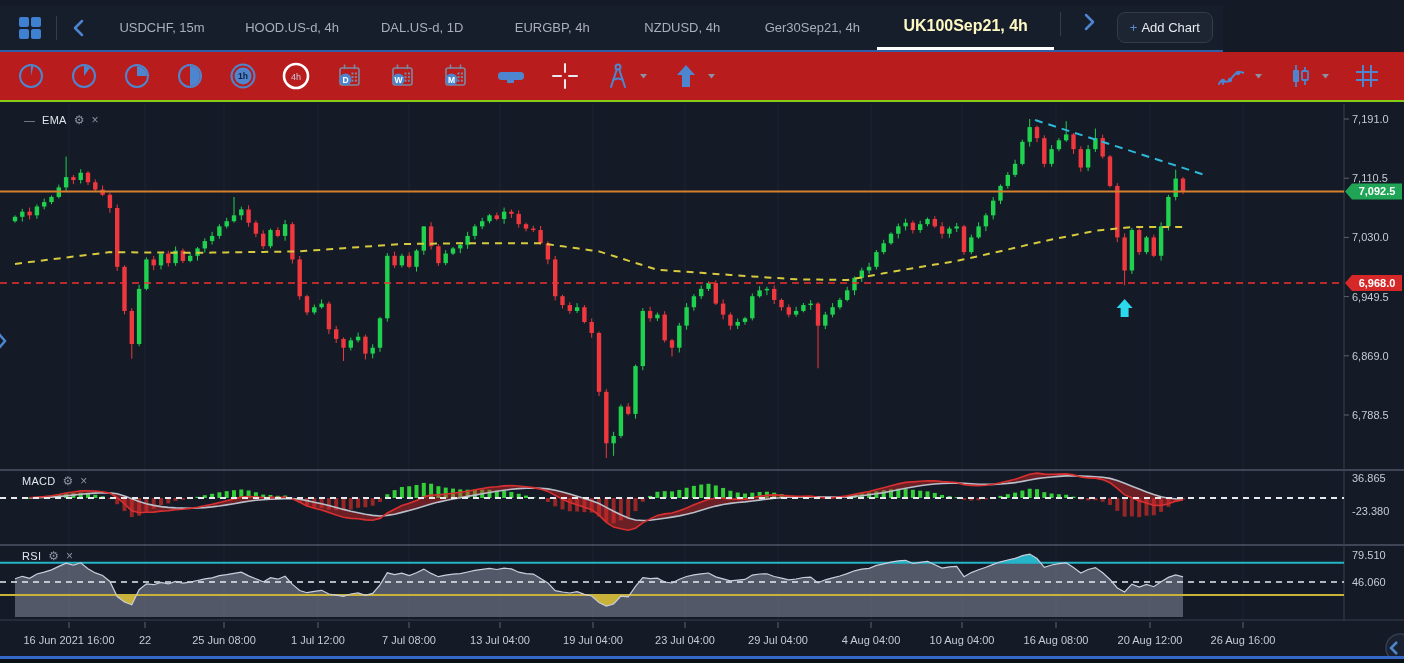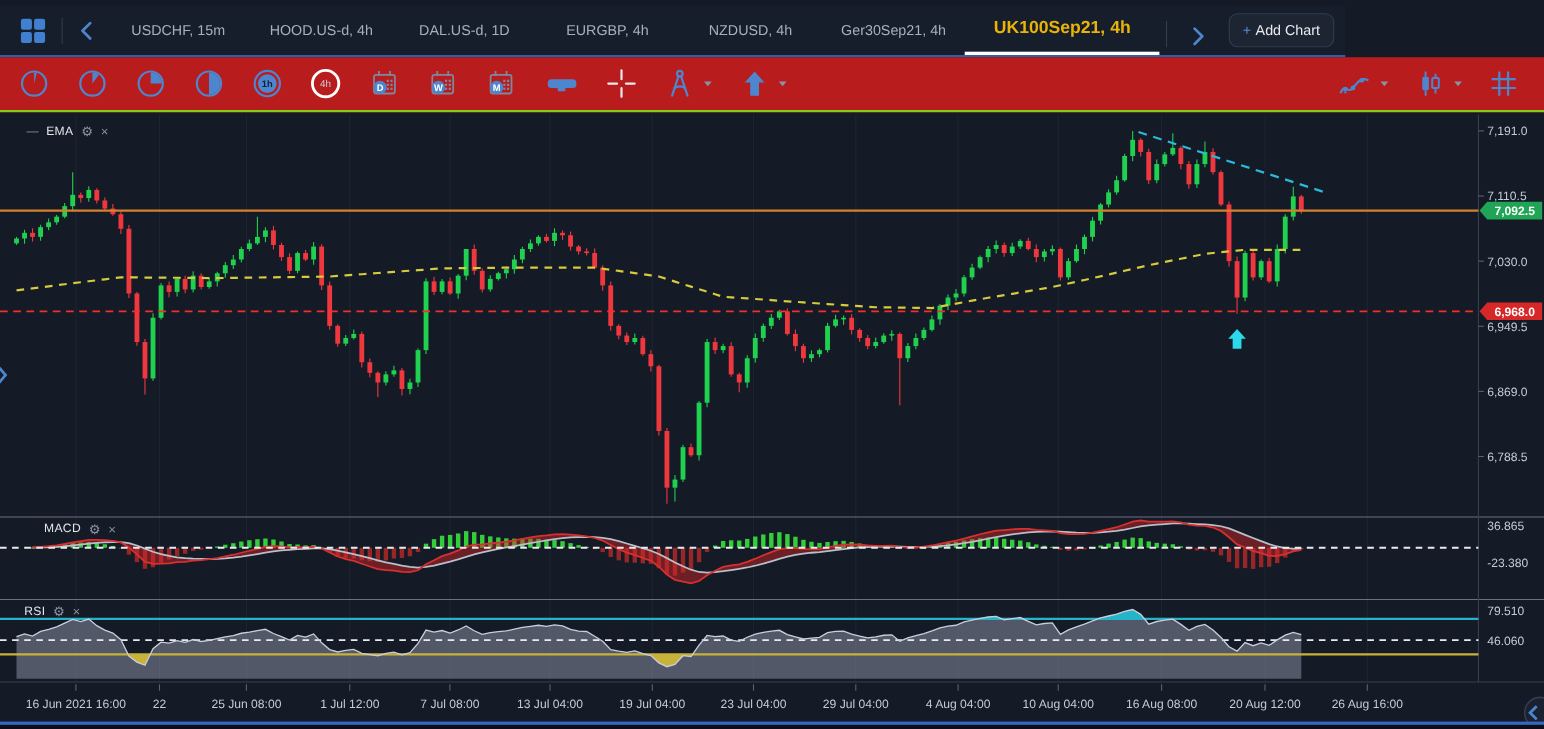--- a/index.html
+++ b/index.html
@@ -5,23 +5,23 @@
   html,body{margin:0;padding:0;background:#070a10;font-family:"Liberation Sans",sans-serif;}
   #app{position:relative;width:1404px;height:663px;background:#10151f;overflow:hidden;}
   
   #tabbar{position:absolute;left:0;top:5px;width:1223px;height:47px;background:#161d2b;
     display:flex;align-items:center;z-index:5;border-bottom:2px solid #2f5fa8;box-sizing:border-box;}
   .tb-left{display:flex;align-items:center;gap:14px;padding:0 10px 0 18px;}
   .vsep{width:1px;height:24px;background:#333d4f;}
   #tabs{flex:1;display:flex;align-items:center;height:100%;}
   .tab{flex:1;text-align:center;color:#a7aebc;font-size:13px;white-space:nowrap;cursor:pointer;
     height:100%;display:flex;align-items:center;justify-content:center;}
-  .tab.active{flex:0 0 auto;padding:0 26px;color:#eab308;font-size:16px;font-weight:bold;
+  .tab.active{flex:0 0 auto;padding:0 26px;color:#fef9c3;font-size:16px;font-weight:bold;
     border-bottom:3px solid #ffffff;box-sizing:border-box;}
-  .tb-right{display:flex;align-items:flex-end;gap:20px;padding:0 10px 0 6px;}
+  .tb-right{display:flex;align-items:flex-start;gap:20px;padding:0 10px 0 6px;}
   #add-chart{border:1px solid #323c4e;background:#1d2432;color:#e8ebf0;font-size:13px;
     border-radius:8px;padding:7px 12px;white-space:nowrap;cursor:pointer;}
   #add-chart .plus{color:#5b8cd8;margin-right:4px;}
   
   #toolbar{position:absolute;left:0;top:52px;width:1404px;height:50px;background:#b91c1c;
     display:flex;align-items:center;z-index:5;border-bottom:2px solid #84cc16;box-sizing:border-box;}
   #tools-left{display:flex;align-items:center;gap:23px;padding-left:16px;}
   #tools-right{margin-left:auto;display:flex;align-items:center;gap:22px;padding-right:22px;}
   .tool{display:flex;align-items:center;gap:6px;cursor:pointer;}
   
@@ -619,21 +619,21 @@
         </g>
       </svg>
   </div>
 
   <div class="ind-label" style="left:24px;top:113px;">
     <span class="dash">—</span>
     <span class="nm">EMA</span>
     <span class="ic">⚙</span>
     <span class="ic">×</span>
   </div>
-  <div class="ind-label" style="left:40px;top:474px;">
+  <div class="ind-label" style="left:22px;top:474px;">
     <span class="nm">MACD</span>
     <span class="ic">⚙</span>
     <span class="ic">×</span>
   </div>
   <div class="ind-label" style="left:22px;top:549px;align-items:center;">
     <span class="nm">RSI</span>
     <span class="ic">⚙</span>
     <span class="ic">×</span>
   </div>
 

